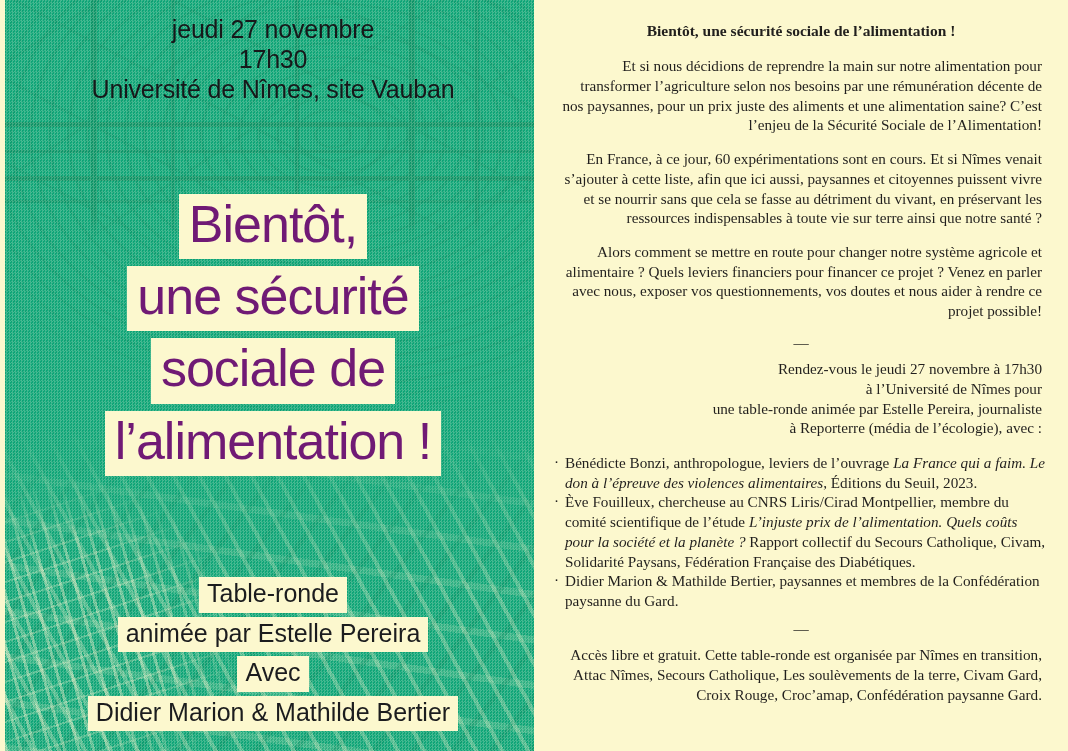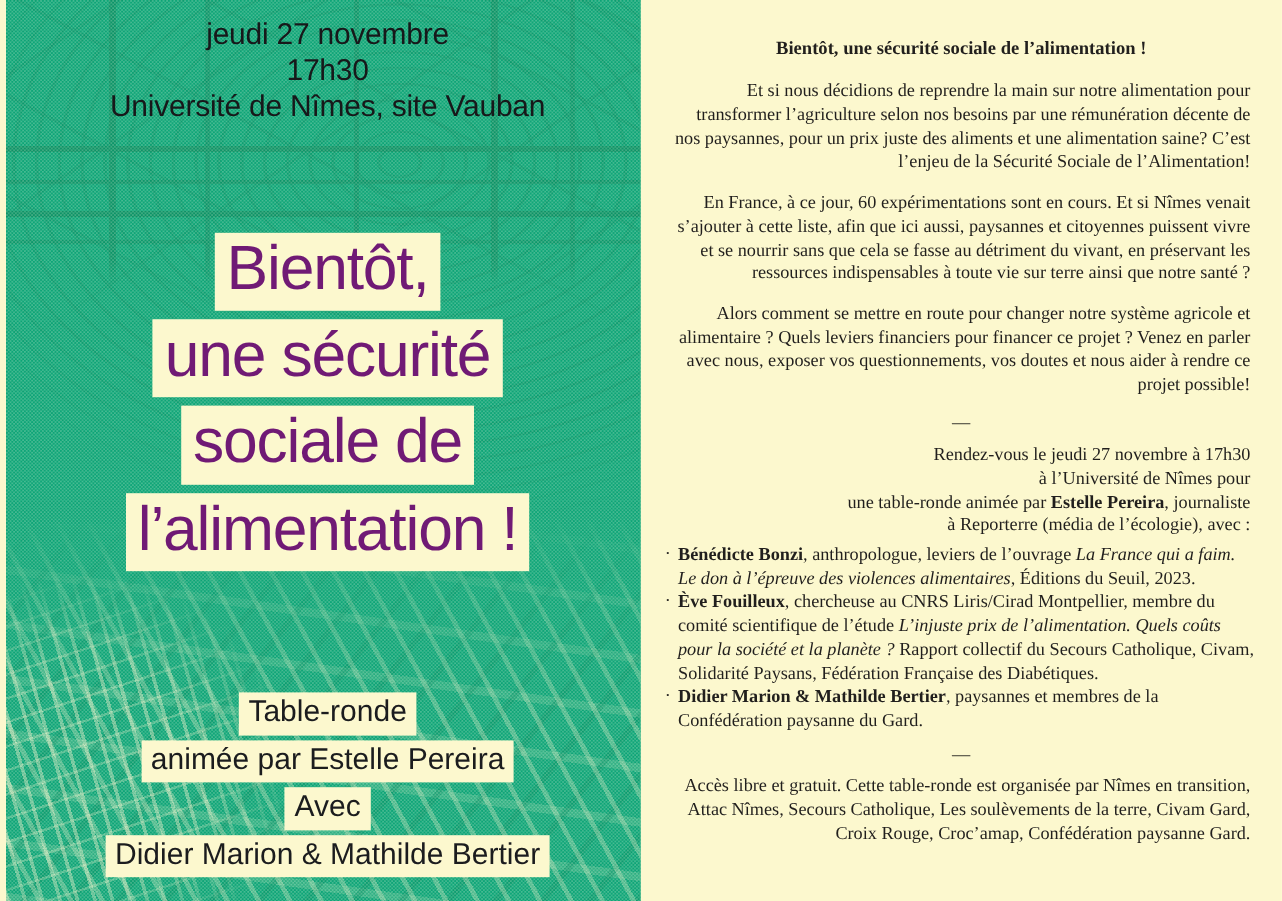--- a/index.html
+++ b/index.html
@@ -187,21 +187,21 @@
     left: 534px; top: 0;
     width: 534px;
     height: 751px;
     background: #FCF8CE;
     color: #211F1D;
     font-family: "Liberation Serif", "DejaVu Serif", serif;
     padding: 0;
     box-sizing: border-box;
   }
   #right-inner {
-    padding: 31px 20px 10px 20px;
+    padding: 21px 20px 10px 20px;
   }
   #right-heading {
     text-align: center;
     font-weight: bold;
     font-size: 15.5px;
     line-height: 1.25;
     margin: 0 0 16px 0;
   }
   .para {
     text-align: right;
@@ -211,22 +211,22 @@
     padding: 0 6px;
   }
   .rule {
     text-align: center;
     font-size: 15.2px;
     line-height: 1.1;
     margin: 2px 0 8px 0;
     color: #211F1D;
   }
   .rule span { display: inline-block; }
-  #rdv { margin-bottom: 5px; }
-  .bold { font-weight: bold; }
+  #rdv { margin-bottom: 15px; }
+  .bold { font-weight: normal; }
   .ital { font-style: italic; }
 
   #bullets {
     margin: 0 0 10px 0;
     padding: 0;
     list-style: none;
     font-size: 15.2px;
     line-height: 1.295;
   }
   #bullets li {

